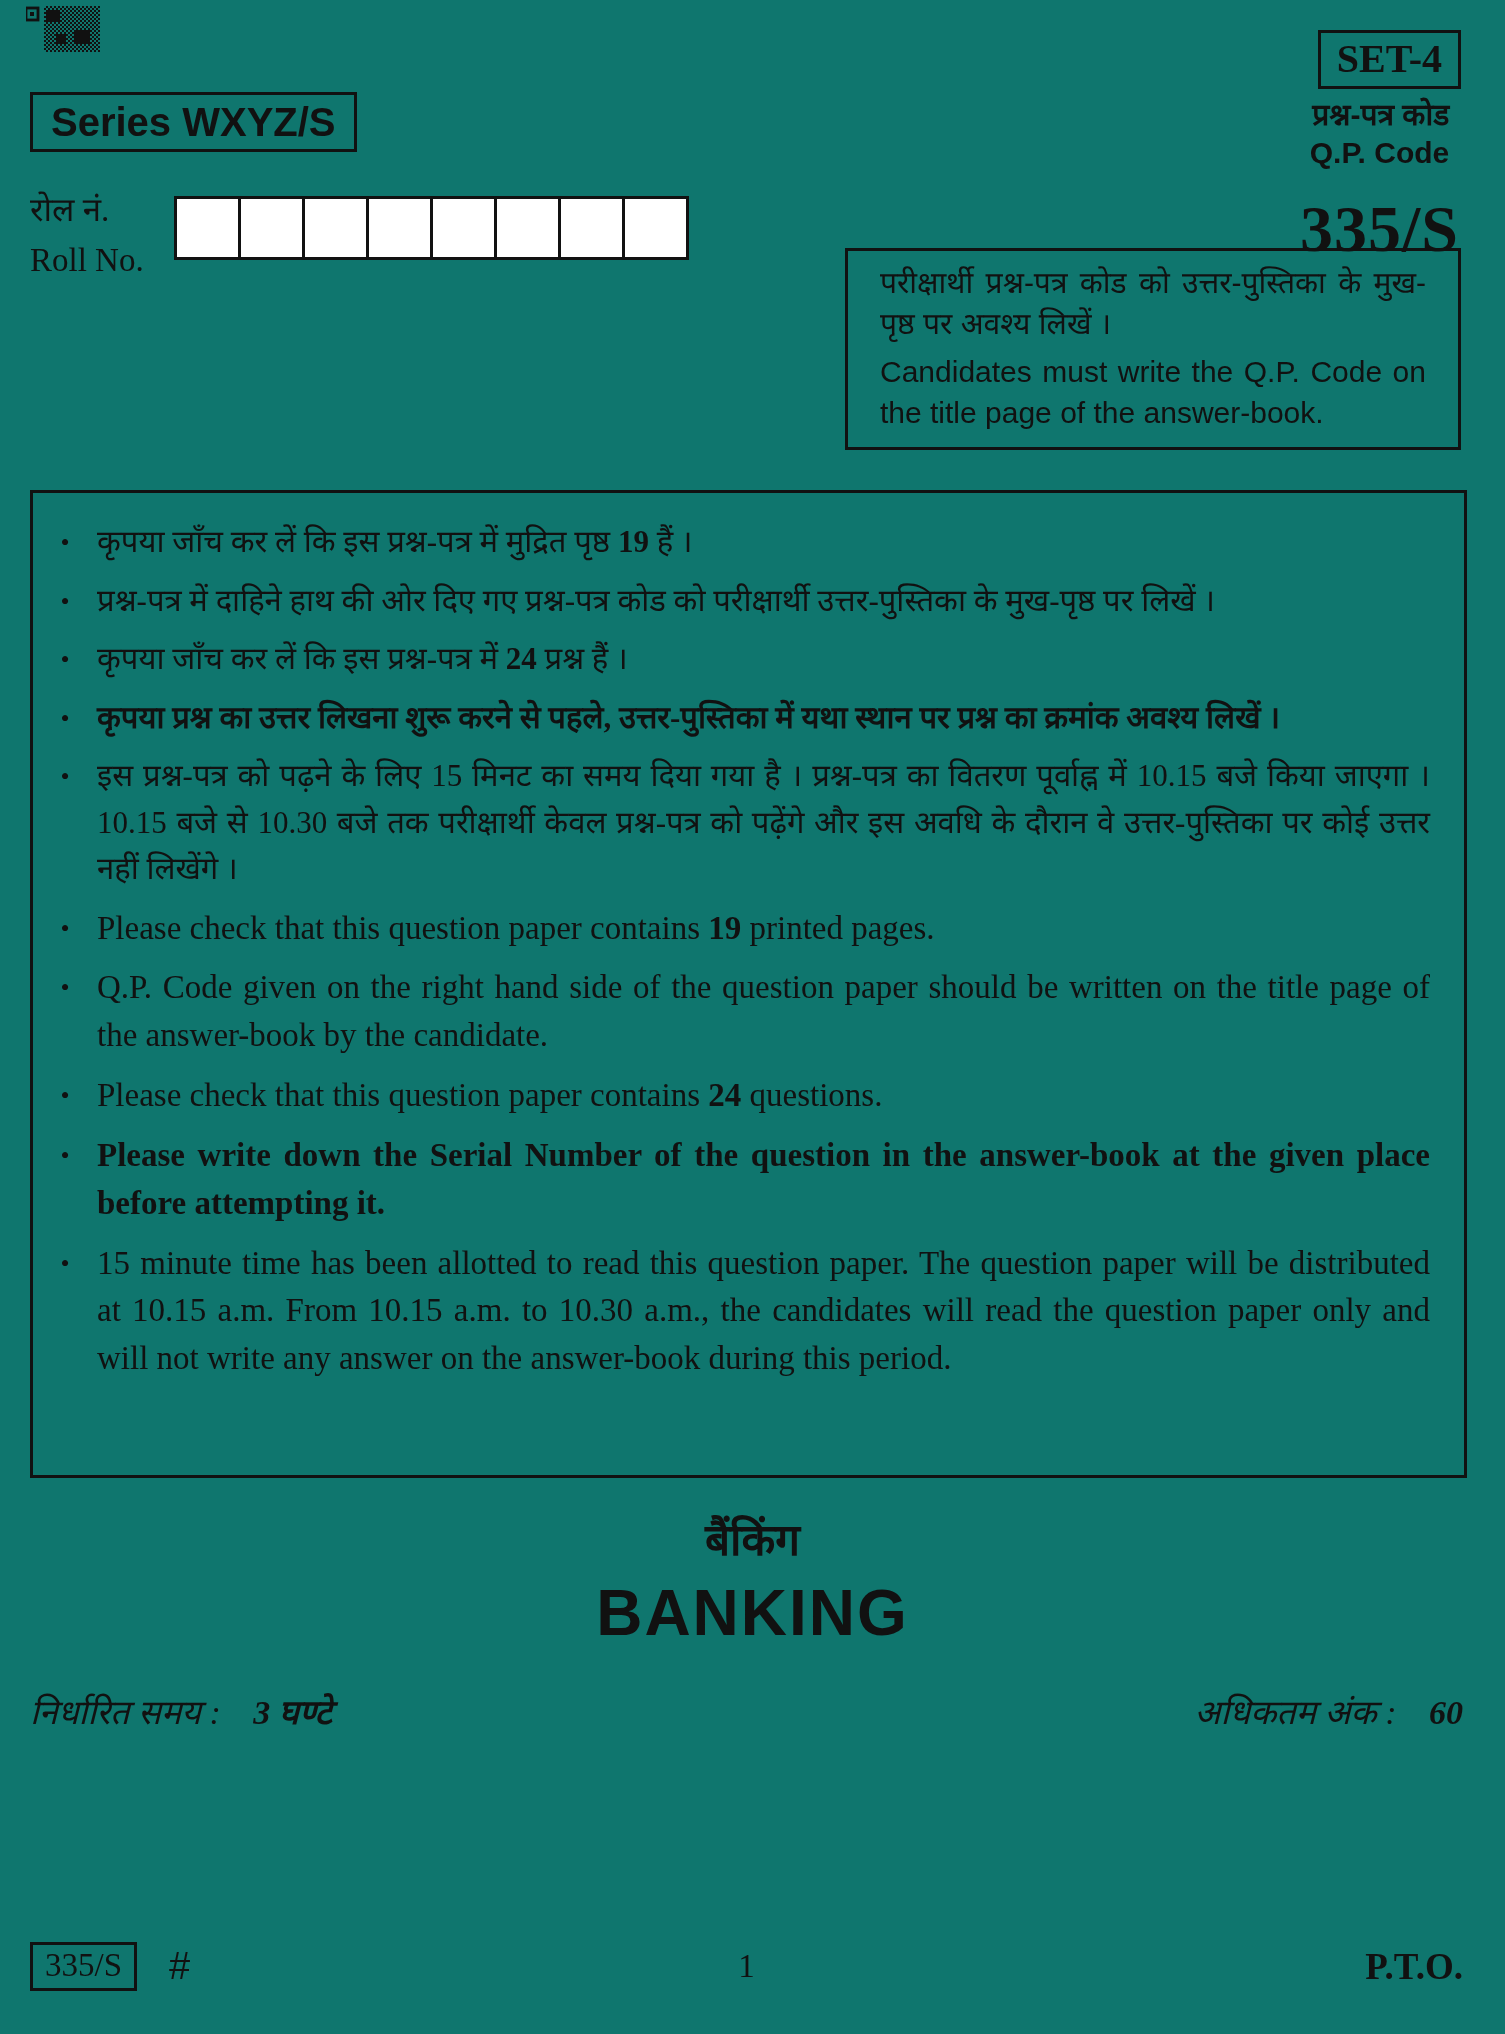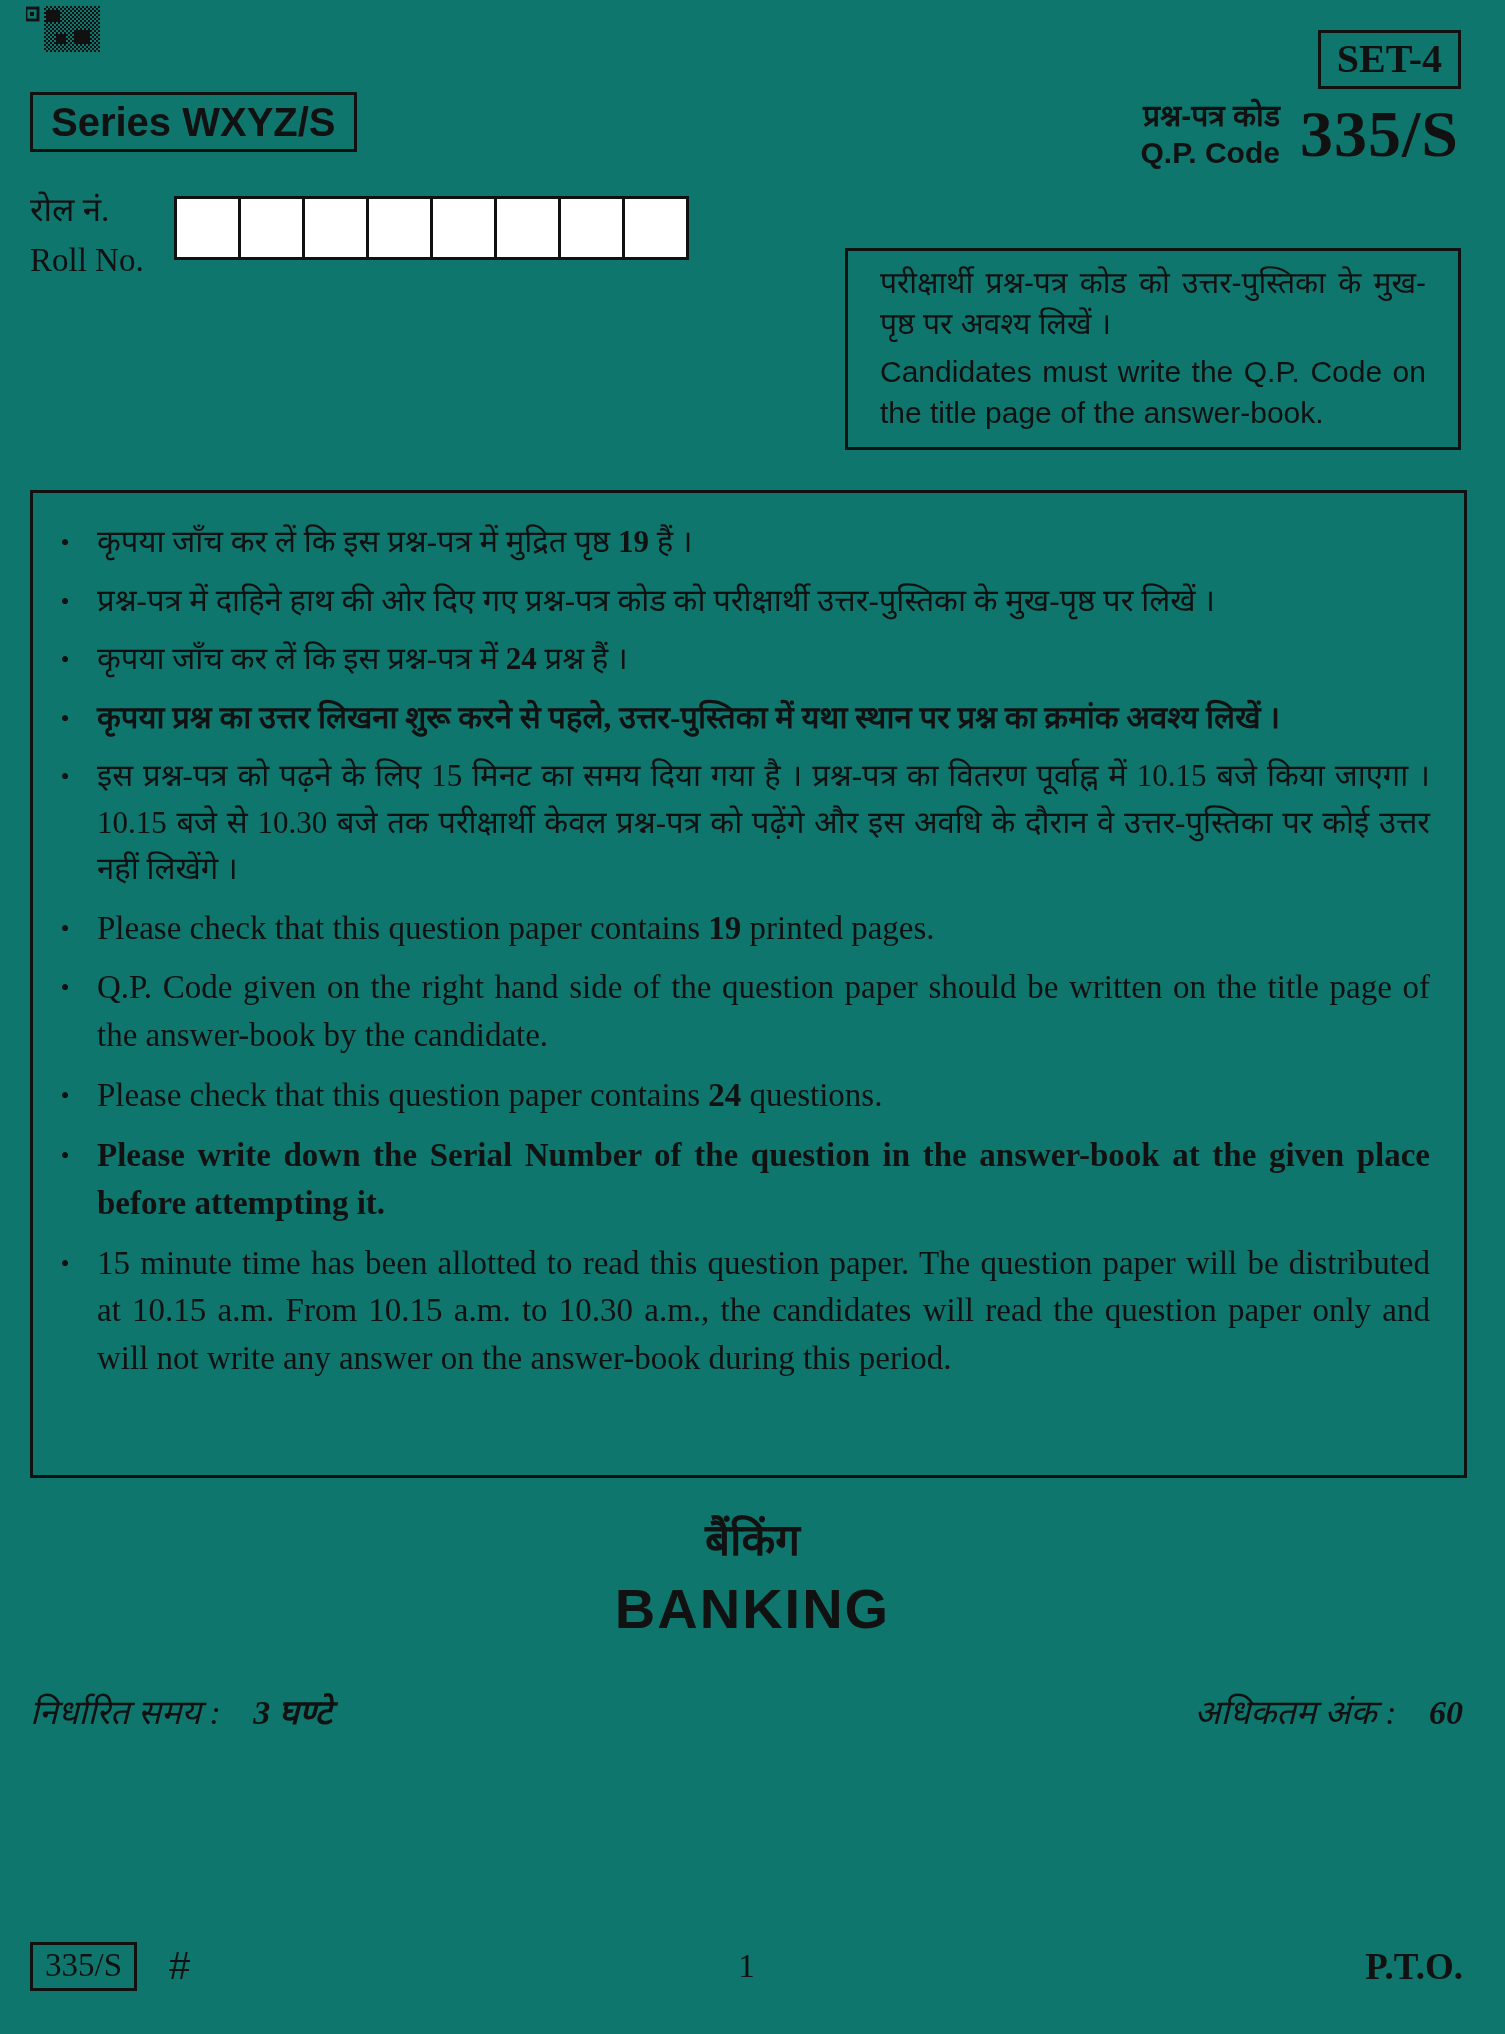--- a/index.html
+++ b/index.html
@@ -29,21 +29,21 @@
   .series-box {
     position: absolute; top: 92px; left: 30px;
     border: 3px solid #111; padding: 5px 18px 4px;
     font-size: 40px; font-weight: bold;
     font-family: "Liberation Sans", "DejaVu Sans", sans-serif;
   }
 
   
   .qp-block {
     position: absolute; top: 96px; right: 46px;
-    display: flex; align-items: center; gap: 20px;
+    display: flex; align-items: center; gap: 20px; flex-direction: column;
   }
   .qp-labels {
     text-align: right; font-weight: bold; font-size: 30px; line-height: 1.25;
     font-family: "Liberation Sans", "DejaVu Sans", sans-serif;
   }
   .qp-value { font-size: 66px; font-weight: bold; letter-spacing: 1px; }
 
   
   .roll-label { position: absolute; top: 186px; left: 30px; font-size: 33px; line-height: 1.5; }
   .roll-boxes { position: absolute; top: 196px; left: 174px; display: flex; }
@@ -72,21 +72,21 @@
   .instructions-box .bullet-text.en { font-size: 33px; line-height: 1.45; }
   .b { font-weight: bold; }
 
   
   .title-hindi {
     position: absolute; top: 1508px; left: 0; width: 100%;
     margin: 0; text-align: center; font-size: 44px; font-weight: bold;
   }
   .title-english {
     position: absolute; top: 1576px; left: 0; width: 100%;
-    margin: 0; text-align: center; font-size: 56px; font-weight: bold; letter-spacing: 2px;
+    margin: 0; text-align: center; font-size: 64px; font-weight: bold; letter-spacing: 2px;
     font-family: "Liberation Sans", "DejaVu Sans", sans-serif;
   }
 
   
   .allot-row {
     position: absolute; left: 30px; right: 42px;
     display: flex; justify-content: space-between;
     font-size: 34px; font-style: italic;
   }
   .allot-row.hi { top: 1688px; }

